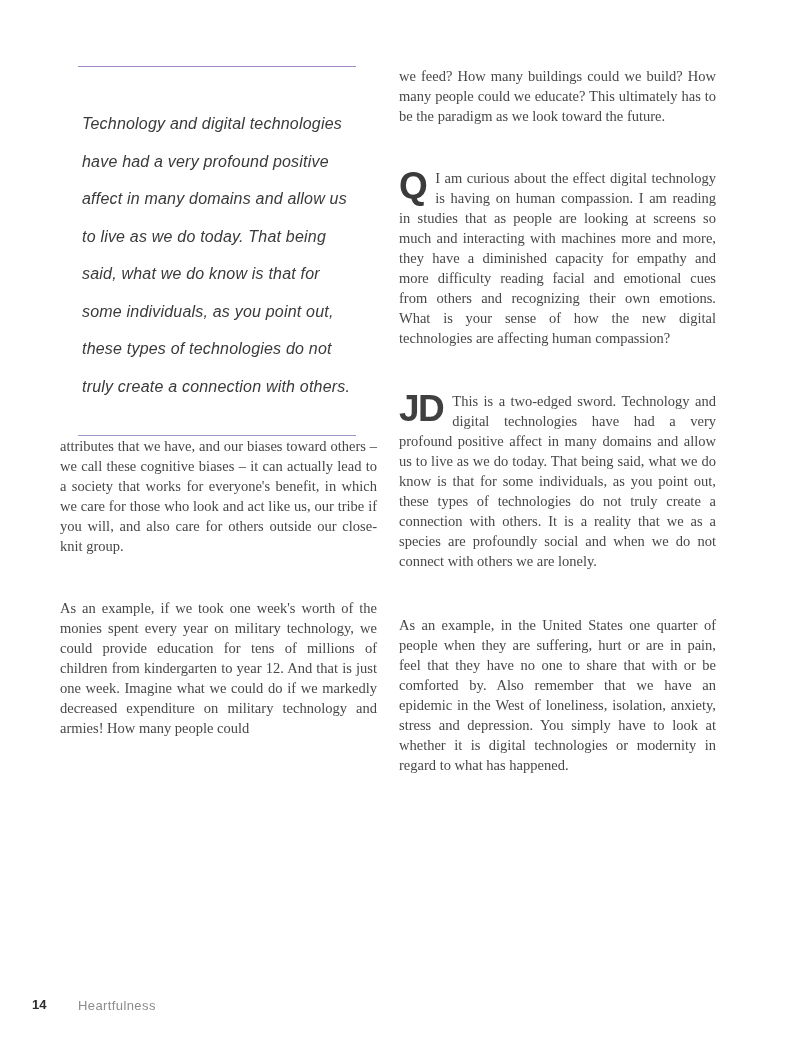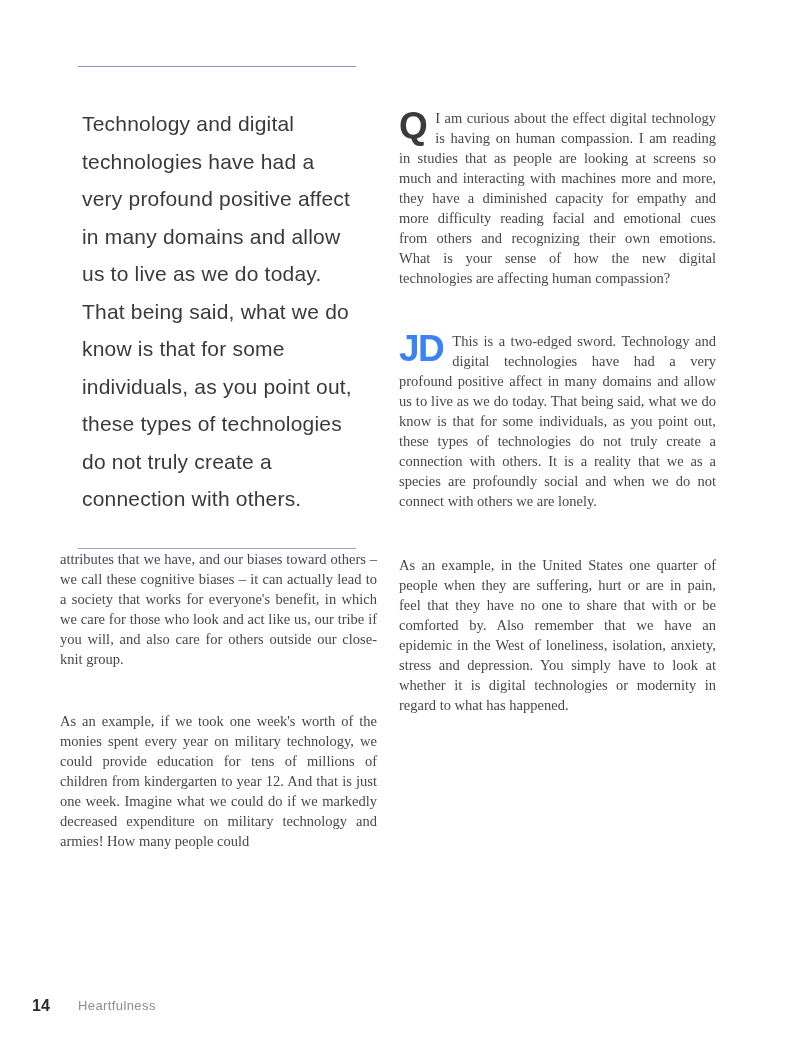--- a/index.html
+++ b/index.html
@@ -18,25 +18,26 @@
 
   
   .pullquote-block { margin-left: 18px; width: 278px; }
   .rule { border: none; margin: 0; height: 0; }
   .rule-top    { border-top: 1px solid #a287c4; }
   .rule-bottom { border-top: 1px solid #9b9ac8; margin-top: 30px; }
   .pullquote {
     margin: 38px 0 0 4px;
     font-family: "Liberation Sans", "DejaVu Sans", sans-serif;
     font-weight: 300;
-    font-size: 21px;
+    font-size: 16px;
     line-height: 37.5px;
     letter-spacing: 0.2px;
     color: #3a3a3a;
     text-align: left;
+    font-style: italic;
   }
 
   
   .body {
     margin: 0;
     font-size: 14.5px;
     line-height: 20px;
     color: #474747;
     text-align: justify;
     text-justify: inter-word;
@@ -53,36 +54,36 @@
   .dropcap {
     float: left;
     font-family: "Liberation Sans", "DejaVu Sans", sans-serif;
     font-weight: 700;
     font-size: 37px;
     line-height: 31px;
     letter-spacing: -1.5px;
     margin: 2px 9px 0 0;
   }
   .q-cap  { color: #3b3b3b; }
-  .jd-cap { color: #3b82f6; }
+  .jd-cap { color: #404040; }
 
   
   .footer {
     position: absolute;
     left: 0;
     top: 997px;
     width: 100%;
     height: 20px;
     font-family: "Liberation Sans", "DejaVu Sans", sans-serif;
   }
   .page-number {
     position: absolute;
     left: 32px;
     top: 0;
-    font-size: 16px;
+    font-size: 13px;
     font-weight: 600;
     color: #2c2c2c;
   }
   .magazine-title {
     position: absolute;
     left: 78px;
     top: 1px;
     font-size: 13px;
     font-weight: 400;
     letter-spacing: 0.4px;
@@ -98,20 +99,21 @@
     <section class="pullquote-block">
       <hr class="rule rule-top">
       <p class="pullquote">Technology and digital technologies have had a very profound positive affect in many domains and allow us to live as we do today. That being said, what we do know is that for some individuals, as you point out, these types of technologies do not truly create a connection with others.</p>
       <hr class="rule rule-bottom">
     </section>
     <p class="body para-l1">attributes that we have, and our biases toward others – we call these cognitive biases – it can actually lead to a society that works for everyone's benefit, in which we care for those who look and act like us, our tribe if you will, and also care for others outside our close-knit group.</p>
     <p class="body para-l2">As an example, if we took one week's worth of the monies spent every year on military technology, we could provide education for tens of millions of children from kindergarten to year 12. And that is just one week. Imagine what we could do if we markedly decreased expenditure on military technology and armies! How many people could</p>
   </div>
 
   <div class="col col-right">
+    <p class="body para-r0">we feed? How many buildings could we build? How many people could we educate? This ultimately has to be the paradigm as we look toward the future.</p>
     <p class="body para-rq">
       <span class="dropcap q-cap">Q</span><span>I am curious about the effect digital technology is having on human compassion. I am reading in studies that as people are looking at screens so much and interacting with machines more and more, they have a diminished capacity for empathy and more difficulty reading facial and emotional cues from others and recognizing their own emotions. What is your sense of how the new digital technologies are affecting human compassion?</span>
     </p>
     <p class="body para-ra">
       <span class="dropcap jd-cap">JD</span><span>This is a two-edged sword. Technology and digital technologies have had a very profound positive affect in many domains and allow us to live as we do today. That being said, what we do know is that for some individuals, as you point out, these types of technologies do not truly create a connection with others. It is a reality that we as a species are profoundly social and when we do not connect with others we are lonely.</span>
     </p>
     <p class="body para-r3">As an example, in the United States one quarter of people when they are suffering, hurt or are in pain, feel that they have no one to share that with or be comforted by. Also remember that we have an epidemic in the West of loneliness, isolation, anxiety, stress and depression. You simply have to look at whether it is digital technologies or modernity in regard to what has happened.</p>
   </div>
 
   <footer class="footer">

